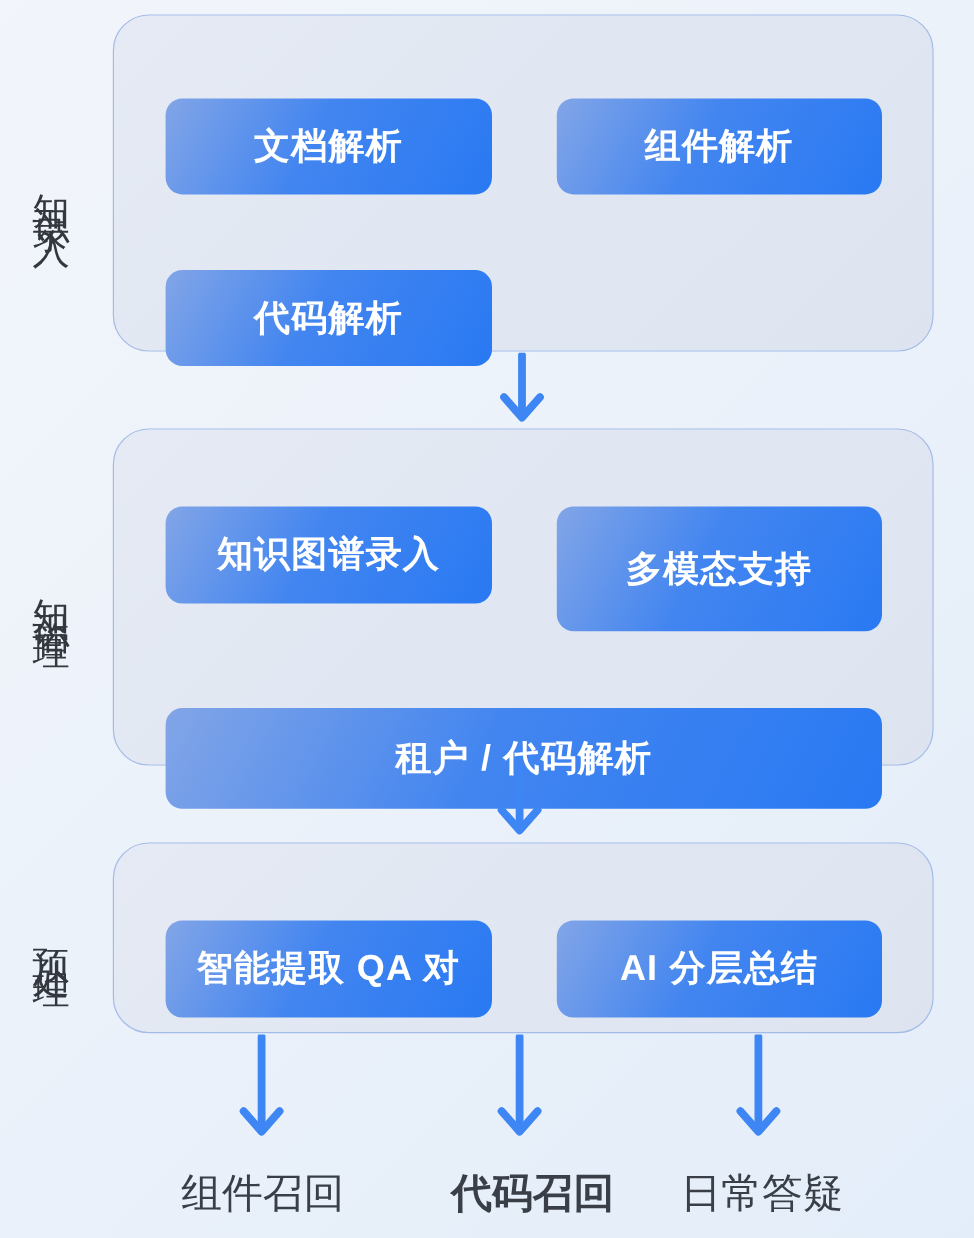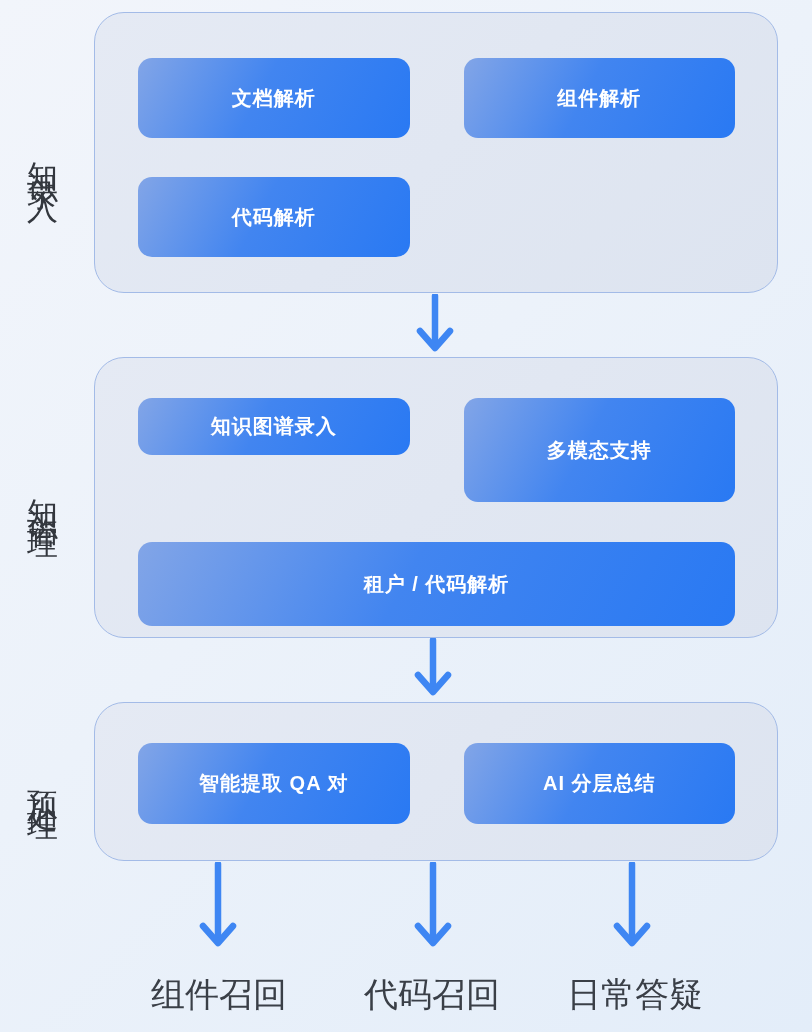--- a/index.html
+++ b/index.html
@@ -39,25 +39,26 @@
   #stage-3 { top: 702px; height: 159px; }
   #stage-3 .stage-grid { padding-top: 40px; }
   
   .node {
     height: 80px;
     border-radius: 14px;
     display: flex;
     align-items: center;
     justify-content: center;
     color: #ffffff;
-    font-size: 20px;
+    font-size: 30px;
     font-weight: 600;
     letter-spacing: 1px;
     background: linear-gradient(118deg, #82a5e7 0%, #4285f0 45%, #2979f3 100%);
     white-space: nowrap;
+    margin-top: 24px;
   }
   .node.wide {
     grid-column: 1 / -1;
     height: 84px;
   }
   
   .stage-label {
     position: absolute;
     left: 21px;
     transform: translateY(-50%);
@@ -81,21 +82,21 @@
   .output-label {
     position: absolute;
     top: 972px;
     transform: translateX(-50%);
     font-size: 34px;
     font-weight: 500;
     color: #3a3f47;
     white-space: nowrap;
   }
   #output-label-1 { left: 219px; }
-  #output-label-2 { left: 432px; }
+  #output-label-2 { left: 444px; font-weight: bold; }
   #output-label-3 { left: 635px; }
 </style>
 </head>
 <body>
 
 <div class="canvas">
 
   <div class="stage-label" id="stage-label-1">知识录入</div>
   <div class="stage" id="stage-1">
     <div class="stage-grid">
@@ -106,21 +107,21 @@
   </div>
 
   <svg class="arrow" style="left:413px; top:294px;" width="44" height="62" viewBox="0 0 44 62">
     <line x1="22" y1="2" x2="22" y2="50" stroke="#3e86f3" stroke-width="6.5" stroke-linecap="round"></line>
     <polyline points="7,37 22,54 37,37" fill="none" stroke="#3e86f3" stroke-width="6.5" stroke-linecap="round" stroke-linejoin="round"></polyline>
   </svg>
 
   <div class="stage-label" id="stage-label-2">知识管理</div>
   <div class="stage" id="stage-2">
     <div class="stage-grid">
-      <div class="node" style="height:57px;">知识图谱录入</div>
+      <div class="node" style="height:81px;">知识图谱录入</div>
       <div class="node" style="height:104px;">多模态支持</div>
       <div class="node wide">租户 / 代码解析</div>
     </div>
   </div>
 
   <svg class="arrow" style="left:411px; top:638px;" width="44" height="62" viewBox="0 0 44 62">
     <line x1="22" y1="2" x2="22" y2="50" stroke="#3e86f3" stroke-width="6.5" stroke-linecap="round"></line>
     <polyline points="7,37 22,54 37,37" fill="none" stroke="#3e86f3" stroke-width="6.5" stroke-linecap="round" stroke-linejoin="round"></polyline>
   </svg>
 

